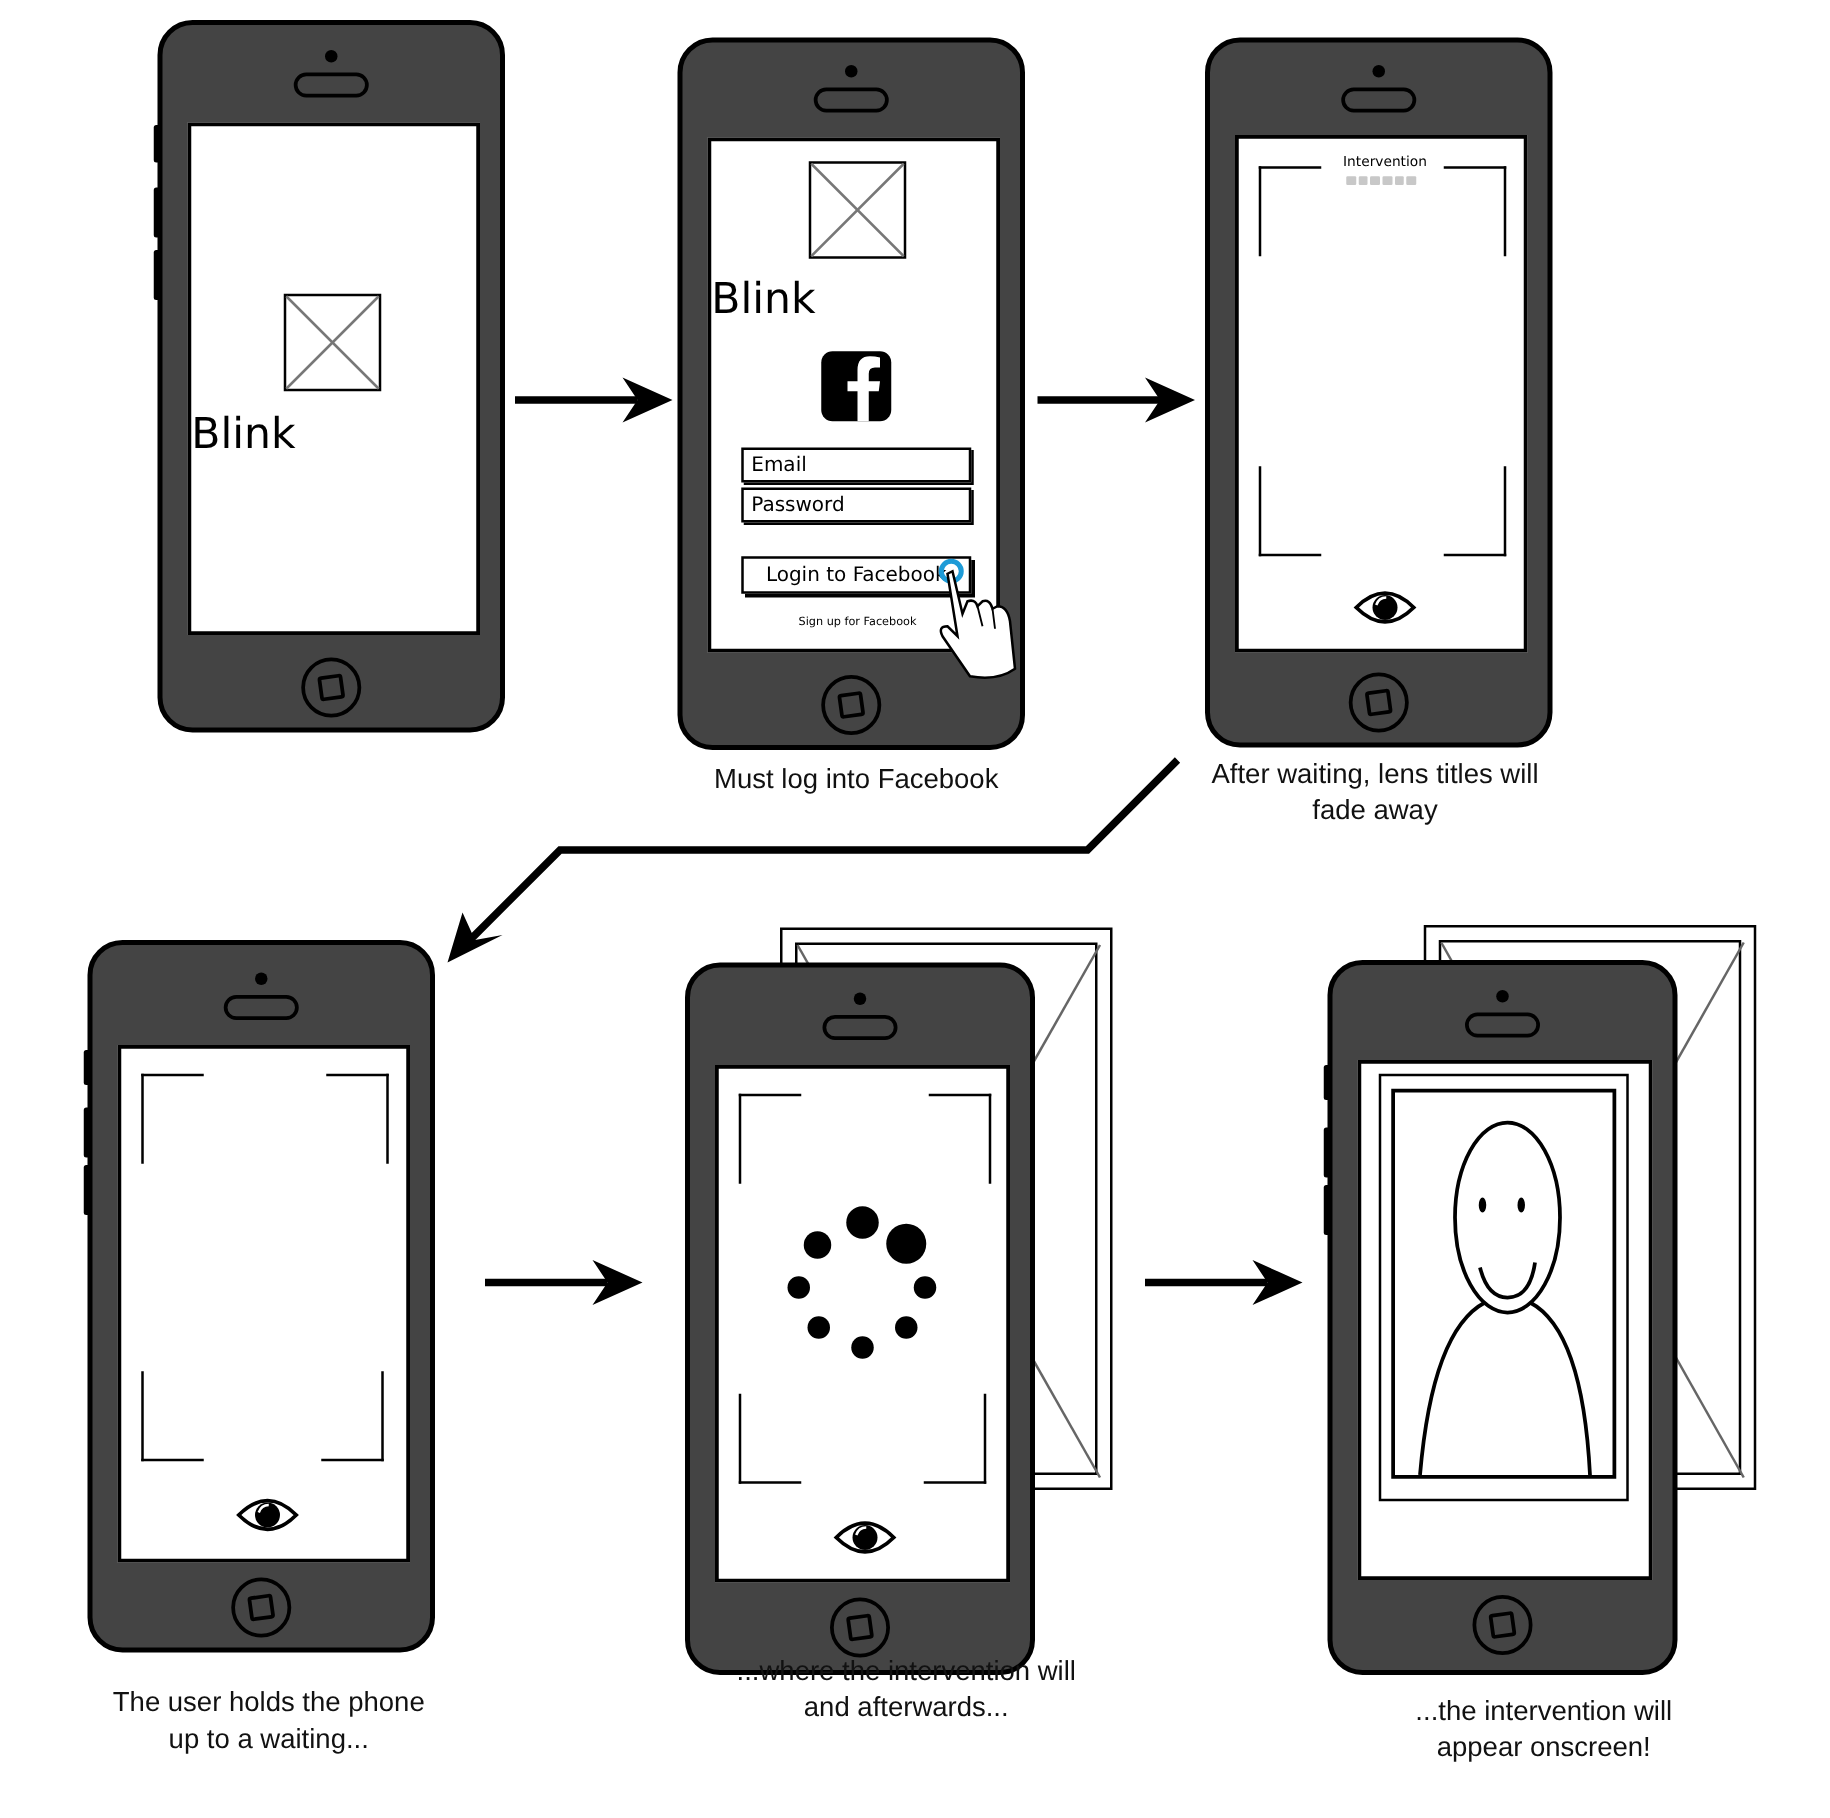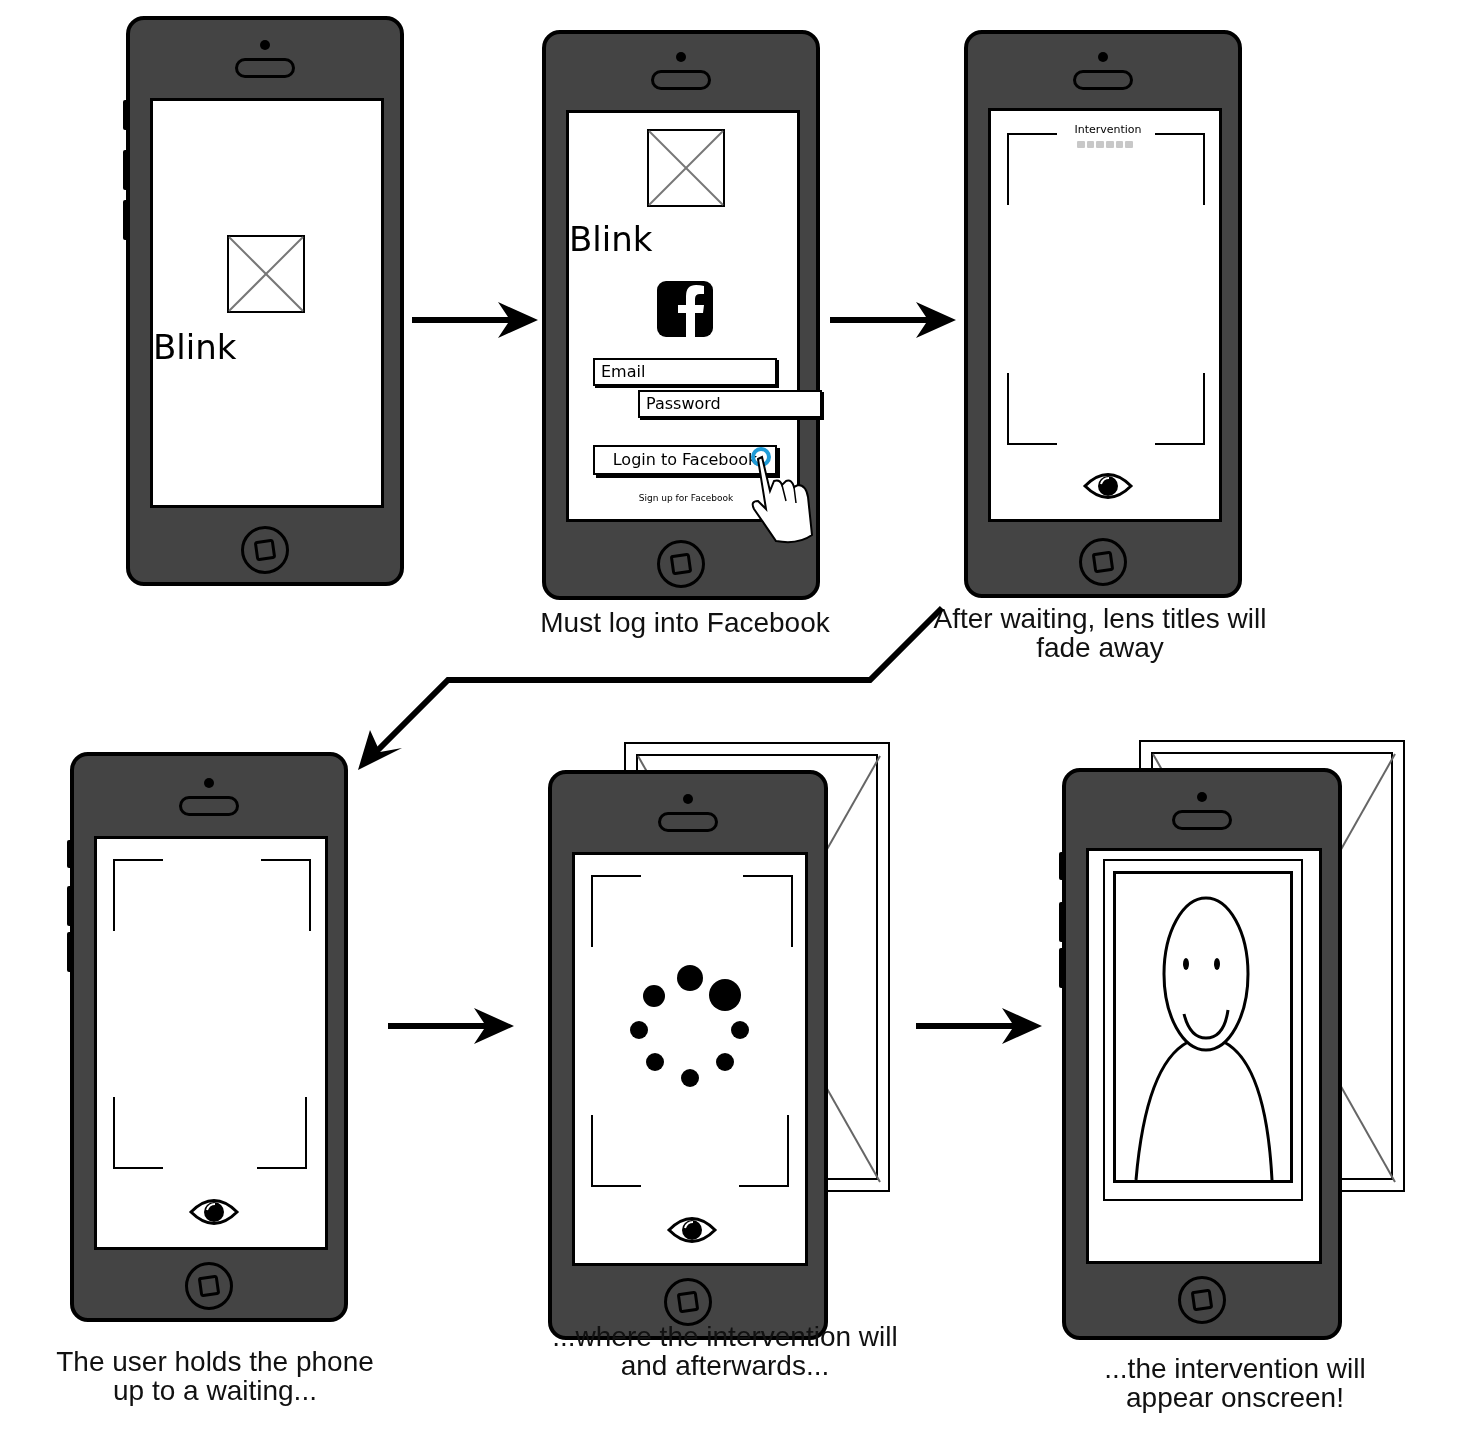--- a/index.html
+++ b/index.html
@@ -1,25 +1,25 @@
 <!DOCTYPE html>
 <html><head>
 <meta charset="utf-8">
 <style>
   html,body{margin:0;padding:0;background:#fff;}
   body{width:1464px;height:1454px;position:relative;overflow:hidden;font-family:"Liberation Sans",sans-serif;}
   .abs{position:absolute;}
-  .phone{position:absolute;background:#444;border:4px solid #000;border-radius:18px;box-sizing:border-box;}
+  .phone{position:absolute;background:#444;border:4px solid #000;border-radius:28px;box-sizing:border-box;}
   .phone .screen{position:absolute;background:#fff;border:3px solid #000;box-sizing:border-box;overflow:visible;}
   .phone .cam{position:absolute;width:10px;height:10px;border-radius:50%;background:#000;left:50%;margin-left:-5px;}
   .phone .speaker{position:absolute;width:54px;height:14px;border:3px solid #000;border-radius:10px;background:#444;left:50%;margin-left:-30px;}
   .phone .home{position:absolute;width:42px;height:42px;border:3px solid #000;border-radius:50%;left:50%;margin-left:-24px;}
   .phone .home::after{content:"";position:absolute;left:11px;top:11px;width:14px;height:14px;border:3px solid #000;border-radius:3px;transform:rotate(-8deg);}
   .side-btn{position:absolute;width:6px;background:#000;border-radius:2px;}
-  .caption{position:absolute;text-align:center;font-size:28px;line-height:29px;color:#111;}
+  .caption{position:absolute;text-align:center;font-size:22px;line-height:29px;color:#111;}
   .placeholder-img{position:absolute;border:2px solid #000;background:#fff;box-sizing:border-box;}
   .brand{position:absolute;font-family:"DejaVu Sans",sans-serif;font-size:34px;color:#000;text-align:left;width:100%;left:0;}
   .field{position:absolute;border:2px solid #000;box-shadow:2px 2px 0 #000;background:#fff;box-sizing:border-box;font-family:"DejaVu Sans",sans-serif;font-size:16px;padding:2px 6px;color:#000;}
   .btn{position:absolute;border:2px solid #000;box-shadow:3px 3px 0 #000;background:#fff;box-sizing:border-box;font-family:"DejaVu Sans",sans-serif;font-size:16px;text-align:center;color:#000;}
   .link{position:absolute;font-family:"DejaVu Sans",sans-serif;font-size:9px;color:#000;text-align:center;}
   .corner{position:absolute;width:48px;height:70px;border-color:#000;border-style:solid;border-width:0;}
   .c-tl{border-top-width:2px;border-left-width:2px;}
   .c-tr{border-top-width:2px;border-right-width:2px;}
   .c-bl{border-bottom-width:2px;border-left-width:2px;}
   .c-br{border-bottom-width:2px;border-right-width:2px;}
@@ -62,21 +62,21 @@
           <line x1="0" y1="0" x2="74" y2="74" stroke="#777" stroke-width="2"></line>
           <line x1="74" y1="0" x2="0" y2="74" stroke="#777" stroke-width="2"></line>
         </svg>
     </div>
     <div class="brand" style="top:106px;">Blink</div>
     <svg style="left:88px;top:168px;" width="56" height="56">
       <rect x="0" y="0" width="56" height="56" rx="9" fill="#000"></rect>
       <path d="M38 56 V32 H46 L47 24 H38 V18 Q38 13 43 13 H47 V5 Q43 4 39 4 Q29 4 29 15 V24 H21 V32 H29 V56 Z" fill="#fff"></path>
     </svg>
     <div class="field" style="left:24px;top:245px;width:184px;height:28px;">Email</div>
-    <div class="field" style="left:24px;top:277px;width:184px;height:28px;margin-left:45px;">Password</div>
+    <div class="field" style="left:24px;top:277px;width:184px;height:28px;">Password</div>
     <div class="btn" style="left:24px;top:332px;width:184px;height:30px;line-height:26px;">Login to Facebook</div>
     <div class="link" style="left:0;width:234px;top:380px;">Sign up for Facebook</div>
   </div>
   <div class="home" style="top:506px;"></div>
 </div>
 
 <svg style="left:748px;top:445px;" width="70" height="100">
   <circle cx="13" cy="12" r="8" fill="none" stroke="#1e9bd7" stroke-width="4"></circle>
   <path d="M10 14 L14 12 L22 46 L26 36 Q32 34 34 40 L38 36 Q44 34 46 42 L50 40 Q58 40 60 52 L64 90 Q50 100 28 96 L6 64 Q2 56 10 56 L18 64 Z" fill="#fff" stroke="#000" stroke-width="2"></path>
   <path d="M34 40 L38 56 M46 42 L48 58" stroke="#000" stroke-width="1.5" fill="none"></path>

